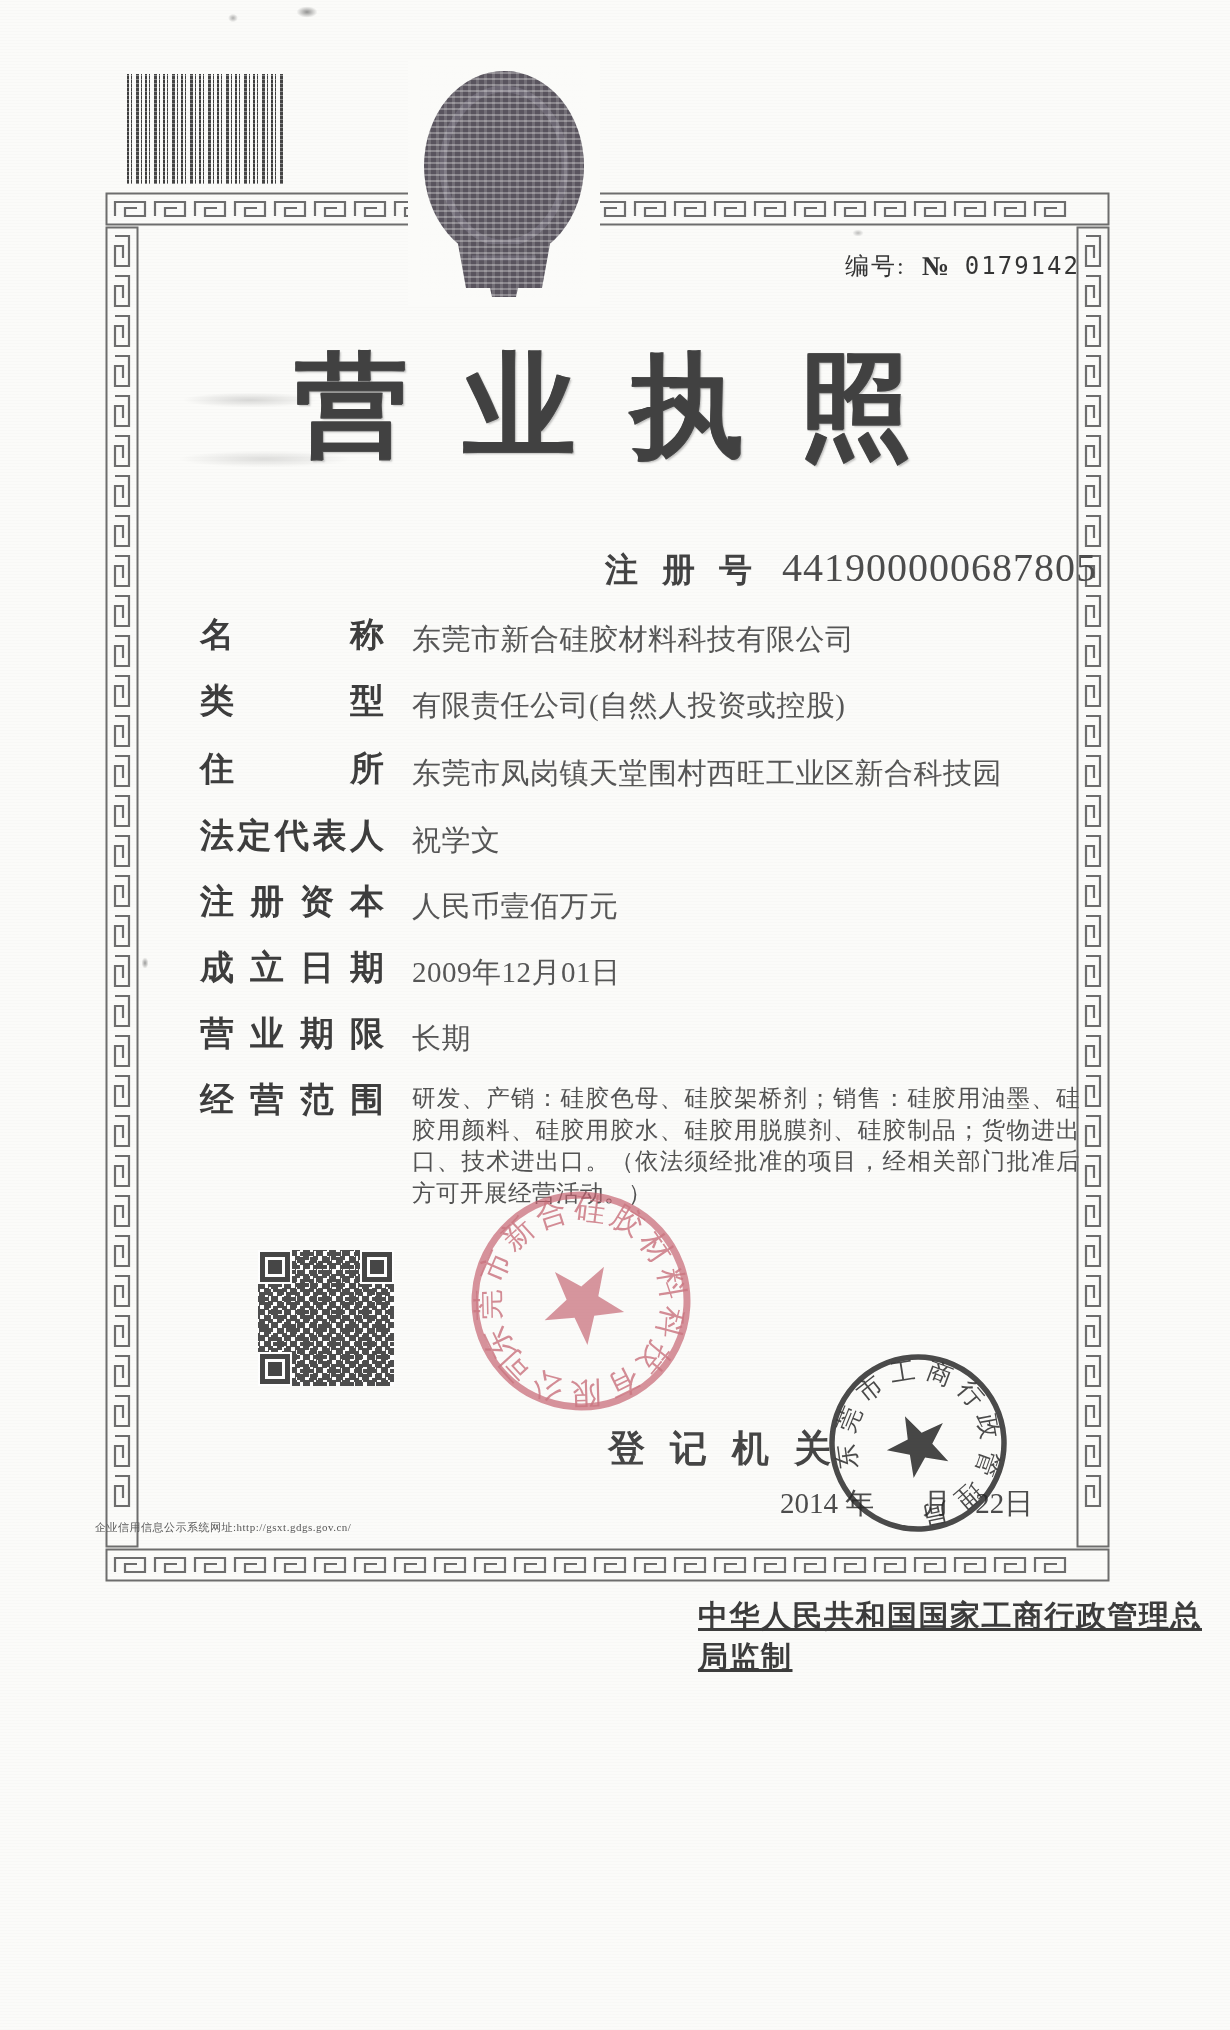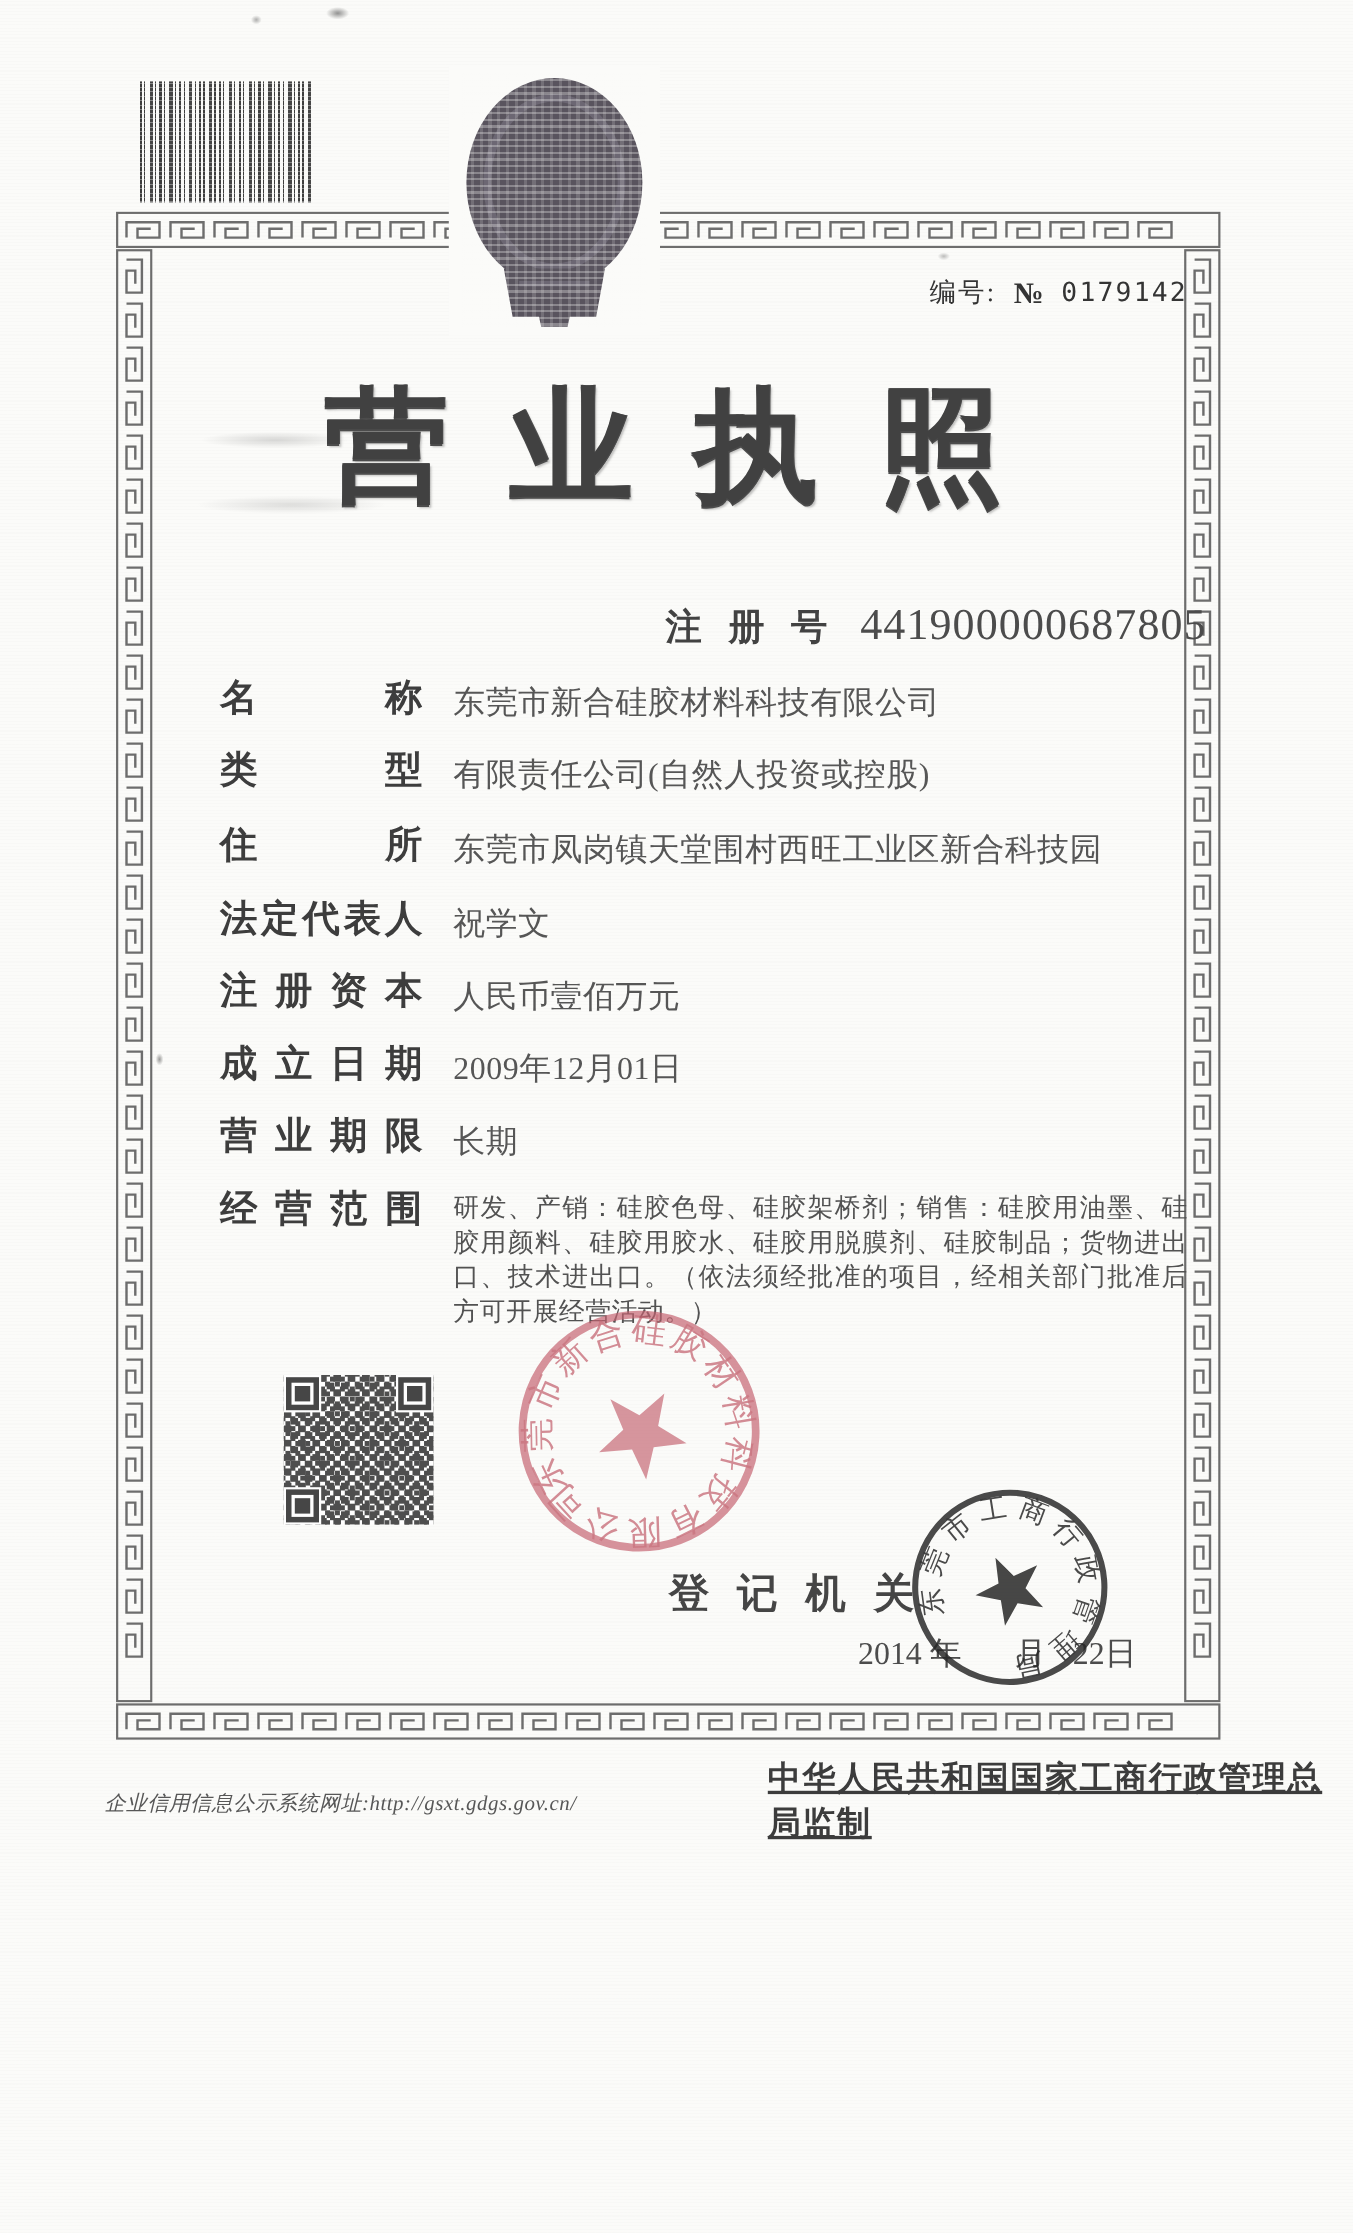--- a/index.html
+++ b/index.html
@@ -69,21 +69,21 @@
   .seal{position:absolute;}
   .seal-red{left:456px;top:1176px;width:250px;height:250px;transform:rotate(-42deg);opacity:.85;}
   .seal-black{left:818px;top:1343px;width:200px;height:200px;transform:rotate(-26deg);opacity:.9;}
   
   .registrar{position:absolute;left:608px;top:1424px;font-size:37px;font-weight:600;
     letter-spacing:25px;color:#454545;white-space:nowrap;}
   .dateline{position:absolute;left:780px;top:1484px;font-size:29px;color:#4c4c4c;white-space:nowrap;}
   .dateline .dm{margin-left:48px;}
   .dateline .dd{margin-left:24px;}
   
-  .footer-left{position:absolute;left:95px;top:1626px;font-size:19px;color:#575757;letter-spacing:.5px;font-style:italic;}
+  .footer-left{position:absolute;left:95px;top:1520px;font-size:11px;color:#575757;letter-spacing:.5px;}
   .footer-right{position:absolute;left:698px;top:1596px;font-size:30px;font-weight:bold;color:#3c3c3c;letter-spacing:1.5px;text-decoration:underline;}
   
   .artifact{position:absolute;border-radius:50%;}
   .a1{left:292px;top:4px;width:30px;height:16px;background:radial-gradient(closest-side,rgba(60,60,60,.55),transparent 70%);}
   .a2{left:226px;top:12px;width:14px;height:12px;background:radial-gradient(closest-side,rgba(60,60,60,.4),transparent 70%);}
   .a3{left:850px;top:228px;width:16px;height:10px;background:radial-gradient(closest-side,rgba(70,70,70,.35),transparent 70%);}
   .a4{left:160px;top:390px;width:180px;height:20px;background:radial-gradient(closest-side,rgba(90,90,90,.22),transparent 75%);}
   .a5{left:150px;top:448px;width:230px;height:22px;background:radial-gradient(closest-side,rgba(90,90,90,.18),transparent 75%);}
   .a6{left:140px;top:955px;width:10px;height:16px;background:radial-gradient(closest-side,rgba(60,60,60,.5),transparent 70%);}
 </style>

